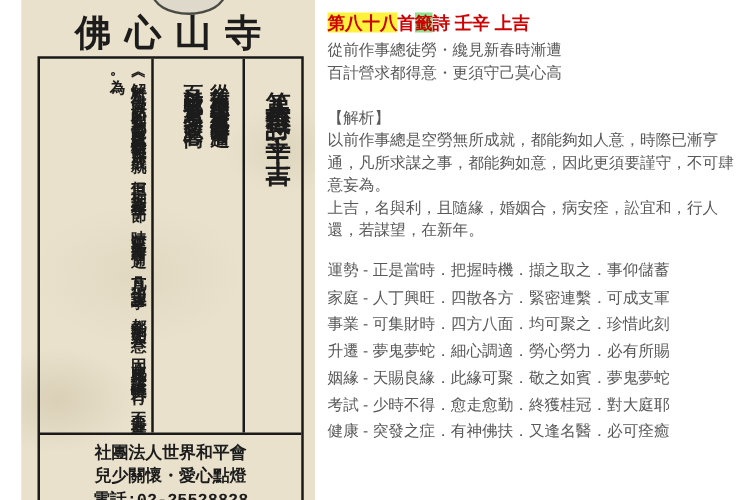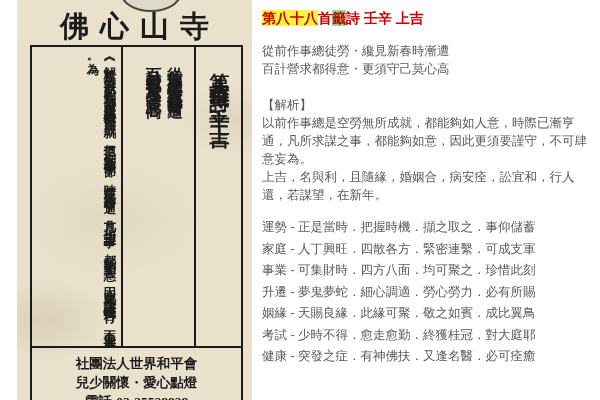--- a/index.html
+++ b/index.html
@@ -9,21 +9,21 @@
   }
   
   .slip{
     position:absolute;left:17px;top:0;width:235px;height:400px;
     background:
       radial-gradient(ellipse 90px 60px at 12% 80%, rgba(150,130,90,.18), transparent 70%),
       radial-gradient(ellipse 70px 50px at 90% 30%, rgba(150,130,90,.12), transparent 70%),
       radial-gradient(ellipse 120px 80px at 40% 55%, rgba(160,140,100,.10), transparent 70%),
       #e9e1cc;
     color:#1c1c1c;
-    font-family:Liberation Serif, serif;
+    font-family:Liberation Mono, monospace;
   }
   .seal{
     position:absolute;top:-24px;left:50%;margin-left:-14px;
     width:56px;height:32px;border-radius:50%;
     background:#ded9cb;border:2px solid #4a4a44;
   }
   .temple{
     margin-top:7px;text-align:center;
     font-size:29px;font-weight:bold;letter-spacing:11px;
     padding-left:11px;white-space:nowrap;
@@ -61,21 +61,21 @@
     text-align:center;padding-top:6px;
     font-size:13.5px;line-height:19px;font-weight:bold;white-space:nowrap;
   }
   
   .reading{
     position:absolute;left:262px;top:9px;width:332px;
     color:#595959;font-size:12.5px;line-height:18px;
   }
   .r-title{
     font-size:14px;font-weight:bold;color:#cc0000;
-    margin-bottom:15px;white-space:nowrap;
+    margin-bottom:4px;white-space:nowrap;
   }
   .hl-y{background:#fff23c;}
   .hl-g{background:#8fe08f;}
   .poem-line{white-space:nowrap;}
   .r-label{margin-top:18px;}
   .r-para{margin:0;}
   .cat-list{margin-top:13px;line-height:21.5px;}
   .cat-line{white-space:nowrap;}
 </style>
 </head>
@@ -110,17 +110,17 @@
   <div class="poem-line">從前作事總徒勞・纔見新春時漸遭</div>
   <div class="poem-line">百計營求都得意・更須守己莫心高</div>
   <div class="r-label">【解析】</div>
   <div class="r-para">以前作事總是空勞無所成就，都能夠如人意，時際已漸亨通，凡所求謀之事，都能夠如意，因此更須要謹守，不可肆意妄為。</div>
   <div class="r-para">上吉，名與利，且隨緣，婚姻合，病安痊，訟宜和，行人還，若謀望，在新年。</div>
   <div class="cat-list">
       <div class="cat-line">運勢 - 正是當時．把握時機．擷之取之．事仰儲蓄</div>
       <div class="cat-line">家庭 - 人丁興旺．四散各方．緊密連繫．可成支軍</div>
       <div class="cat-line">事業 - 可集財時．四方八面．均可聚之．珍惜此刻</div>
       <div class="cat-line">升遷 - 夢鬼夢蛇．細心調適．勞心勞力．必有所賜</div>
-      <div class="cat-line">姻緣 - 天賜良緣．此緣可聚．敬之如賓．成比翼鳥</div>
+      <div class="cat-line">姻緣 - 天賜良緣．此緣可聚．敬之如賓．夢鬼夢蛇</div>
       <div class="cat-line">考試 - 少時不得．愈走愈勤．終獲桂冠．對大庭耶</div>
       <div class="cat-line">健康 - 突發之症．有神佛扶．又逢名醫．必可痊癒</div>
     </div>
 </div>
 
 </body></html>

